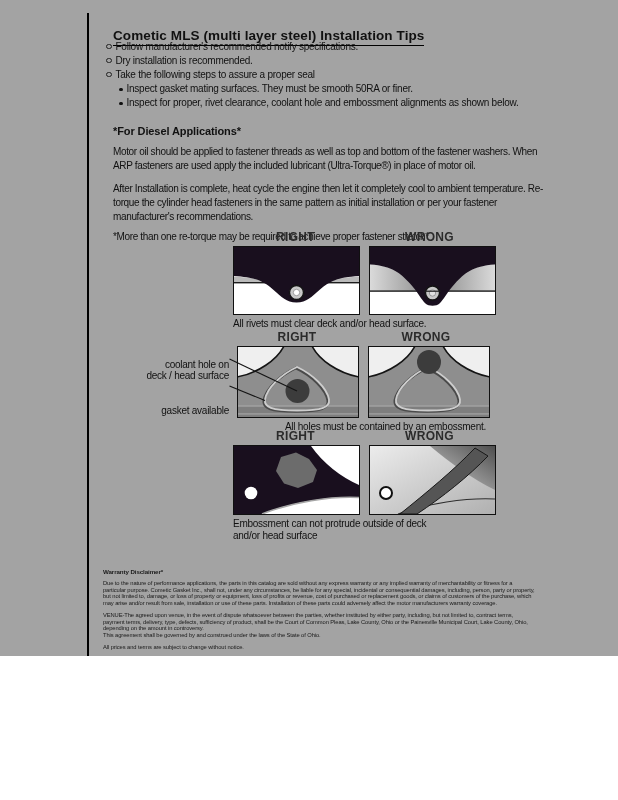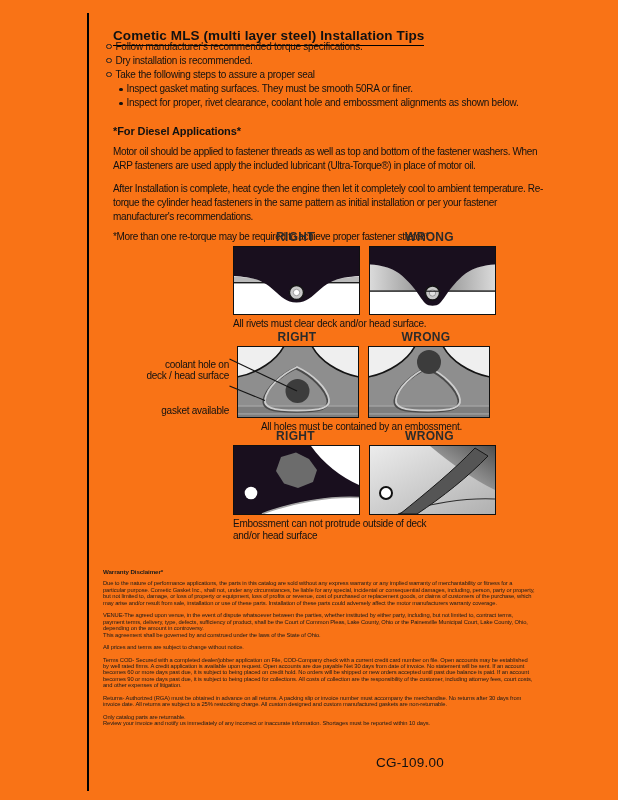--- a/index.html
+++ b/index.html
@@ -1,17 +1,17 @@
 <!DOCTYPE html>
 <html><head>
 <meta charset="utf-8">
 <style>
   html,body { margin:0; padding:0; background:#ffffff; }
   .page {
-    position:relative; width:618px; height:800px; background:#f97316;
+    position:relative; width:618px; height:656px; background:#a3a3a3;
     font-family:"Liberation Sans","DejaVu Sans",sans-serif; color:#111;
     overflow:hidden;
   }
   .left-rule { position:absolute; left:87px; top:13px; width:1.5px; height:778px; background:#000; }
 
   .title {
     position:absolute; left:113px; top:19px;
     font-size:13.5px; font-weight:bold; letter-spacing:0.1px;
     border-bottom:1.5px solid #000; padding-bottom:2px;
   }
@@ -31,21 +31,21 @@
   .figrow { position:absolute; }
   #row1 { left:233px; top:230px; }
   #row2 { left:237px; top:330px; }
   #row3 { left:233px; top:429px; }
   .labels { display:flex; gap:9px; }
   .labels span { text-align:center; font-size:12px; font-weight:bold; color:#2b2b2b; letter-spacing:0.3px; height:14px; }
   .w125 { width:125px; } .w120 { width:120px; }
   .boxes { display:flex; gap:9px; margin-top:2px; }
   svg.diag { border:1.8px solid #101010; display:block; background:#fff; }
   .caption { margin-top:3px; font-size:10px; letter-spacing:-0.25px; white-space:pre-line; line-height:12px; }
-  .caption.center { text-align:center; width:249px; }
+  .caption.center { text-align:right; width:249px; }
 
   .fig-side-labels { position:absolute; left:111px; top:347px; width:118px; font-size:10px; line-height:11.5px; text-align:right; letter-spacing:-0.25px; white-space:pre-line; }
   .side-label-2 { margin-top:12px; }
   #leader-svg { position:absolute; left:229px; top:352px; z-index:5; pointer-events:none; }
 
   .legal { position:absolute; left:103px; top:569px; width:432px; font-size:5.8px; line-height:6.45px; letter-spacing:-0.1px; color:#1a1a1a; }
   .legal h3 { font-size:6.2px; margin:0 0 5px 0; }
   .legal p { margin:0 0 6px 0; white-space:pre-line; }
 
   .pagenum { position:absolute; left:376px; top:755px; font-size:13.5px; letter-spacing:0.2px; color:#111; }
@@ -76,21 +76,21 @@
           <stop offset="1" stop-color="#b0b0b0"></stop>
       </linearGradient>
     </defs>
   </svg>
 
   <div class="left-rule"></div>
 
   <h1 class="title">Cometic MLS (multi layer steel) Installation Tips</h1>
 
   <div class="bullets">
-    <div class="bullet"><span class="ring"></span><span>Follow manufacturer's recommended torque specifications.</span></div>
+    <div class="bullet"><span class="ring"></span><span>Follow manufacturer's recommended notify specifications.</span></div>
     <div class="bullet"><span class="ring"></span><span>Dry installation is recommended.</span></div>
     <div class="bullet"><span class="ring"></span><span>Take the following steps to assure a proper seal</span></div>
     <div class="bullet sub"><span class="dot"></span><span>Inspect gasket mating surfaces.  They must be smooth 50RA or finer.</span></div>
     <div class="bullet sub"><span class="dot"></span><span>Inspect for proper, rivet clearance, coolant hole and embossment alignments as shown below.</span></div>
   </div>
 
   <h2 class="diesel-heading">*For Diesel Applications*</h2>
   <p class="para" id="para1">Motor oil should be applied to fastener threads as well as top and bottom of the fastener washers. When ARP fasteners are used apply the included lubricant (Ultra-Torque®) in place of motor oil.</p>
   <p class="para" id="para2">After Installation is complete, heat cycle the engine then let it completely cool to ambient temperature. Re-torque the cylinder head fasteners in the same pattern as initial installation or per your fastener manufacturer's recommendations.</p>
   <p class="para" id="note">*More than one re-torque may be required to achieve proper fastener stretch*</p>

